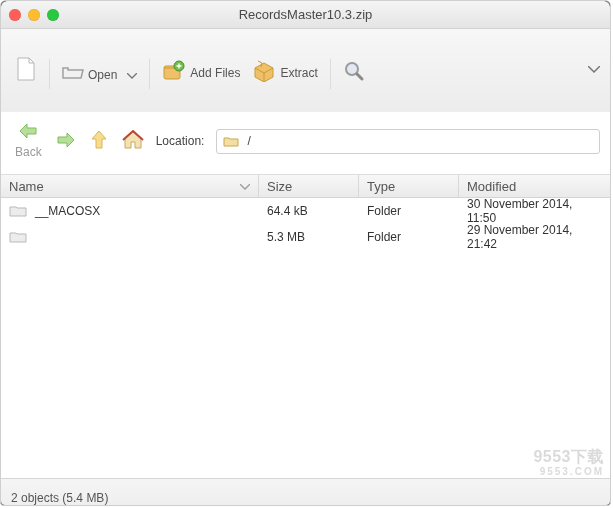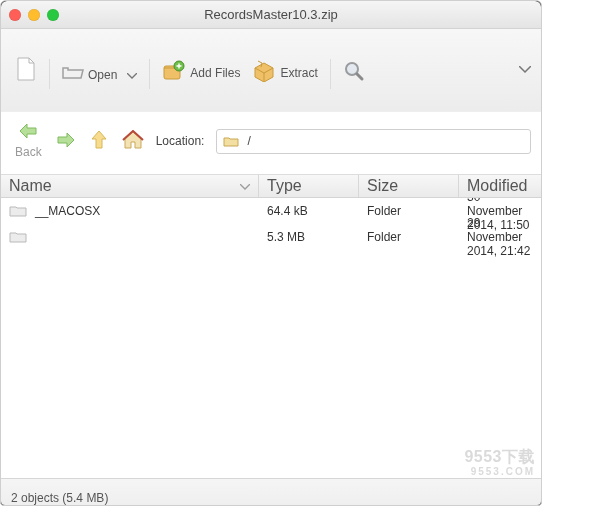--- a/index.html
+++ b/index.html
@@ -5,21 +5,21 @@
   html, body {
     margin: 0; padding: 0;
     width: 613px; height: 508px;
     font-family: "Lucida Grande", "Helvetica Neue", Arial, sans-serif;
     font-size: 12px;
     color: #333;
     background: #fff;
     overflow: hidden;
   }
   .window {
-    width: 542px; height: 506px;
+    width: 611px; height: 506px;
     border: 1px solid #cfcfcf;
     border-radius: 6px 6px 4px 4px;
     position: relative;
     background: #000000;
     display: flex;
     flex-direction: column;
     box-sizing: border-box;
   }
   .titlebar {
     height: 27px;
@@ -131,21 +131,21 @@
     overflow: hidden;
     display: flex;
     flex-direction: column;
   }
   .table-header {
     display: flex;
     background: linear-gradient(#f7f7f7, #eaeaea);
     border-bottom: 1px solid #d4d4d4;
     height: 22px;
     align-items: center;
-    font-size: 16px;
+    font-size: 13px;
     color: #555;
   }
   .th {
     padding: 0 8px;
     border-right: 1px solid #d8d8d8;
     box-sizing: border-box;
     display: flex;
     align-items: center;
     justify-content: space-between;
     height: 100%;
@@ -329,25 +329,25 @@
   <div class="table-wrapper">
     <div class="table-header">
       <div class="th col-name">
         <span>Name</span>
         <span class="sort-icon">
           <svg width="10" height="6">
               <path d="M0 0 L5 5 L10 0" fill="none" stroke="#9c9c9c" stroke-width="1.3"></path>
             </svg>
         </span>
       </div>
+      <div class="th col-size">
+        <span>Size</span>
+      </div>
       <div class="th col-type">
         <span>Type</span>
-      </div>
-      <div class="th col-size">
-        <span>Size</span>
       </div>
       <div class="th col-mod">
         <span>Modified</span>
       </div>
     </div>
     <div class="table-body">
       <div class="row">
         <div class="cell cell-name">
           <span class="folder-icon">
             <svg width="18" height="14" viewBox="0 0 18 14">

